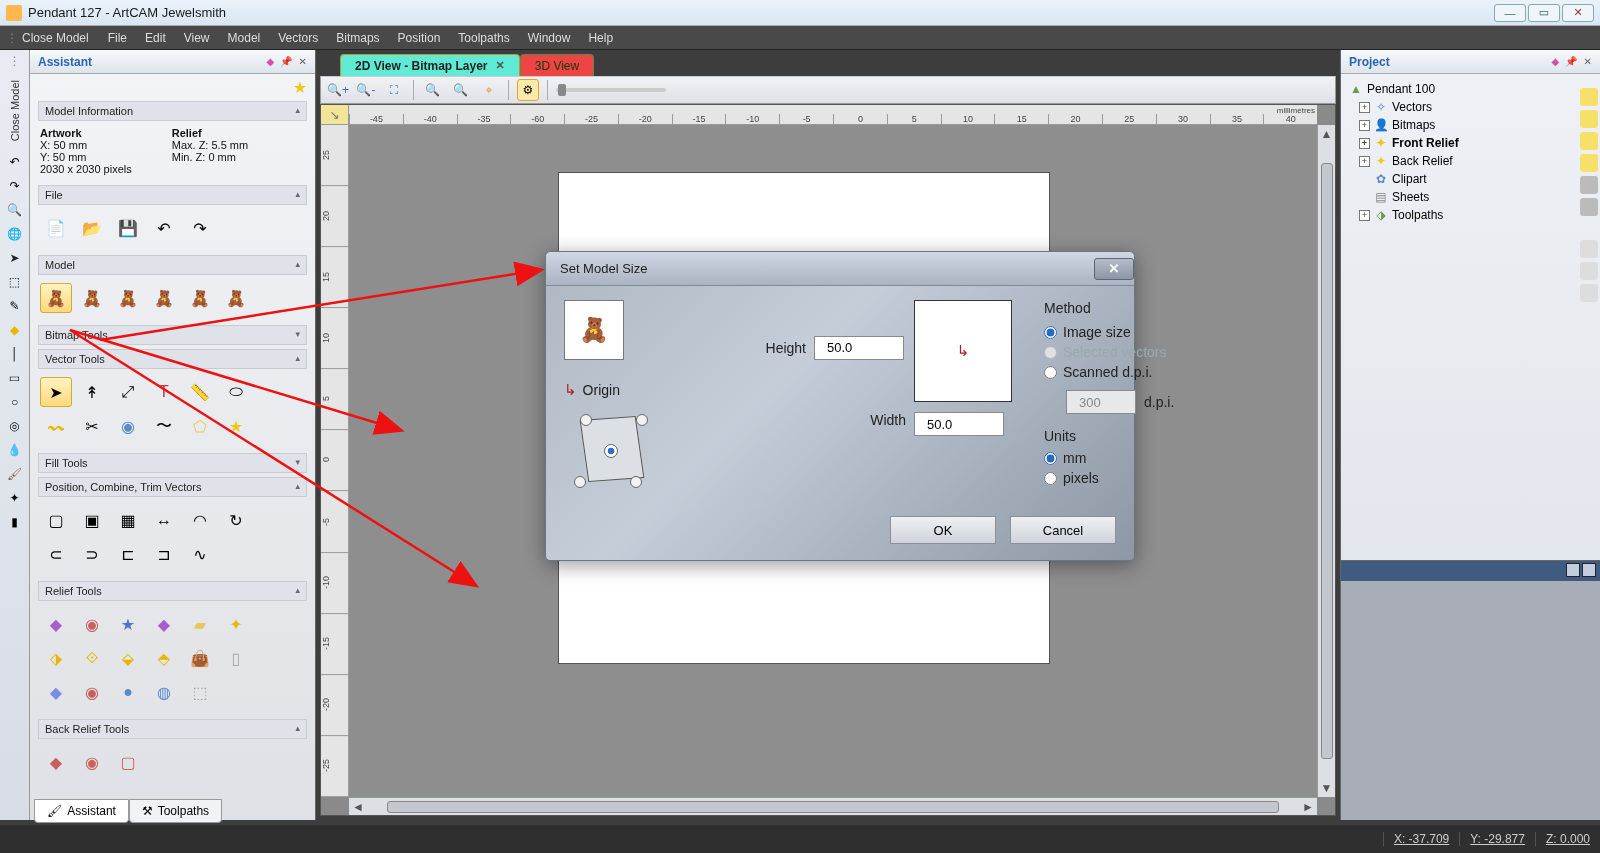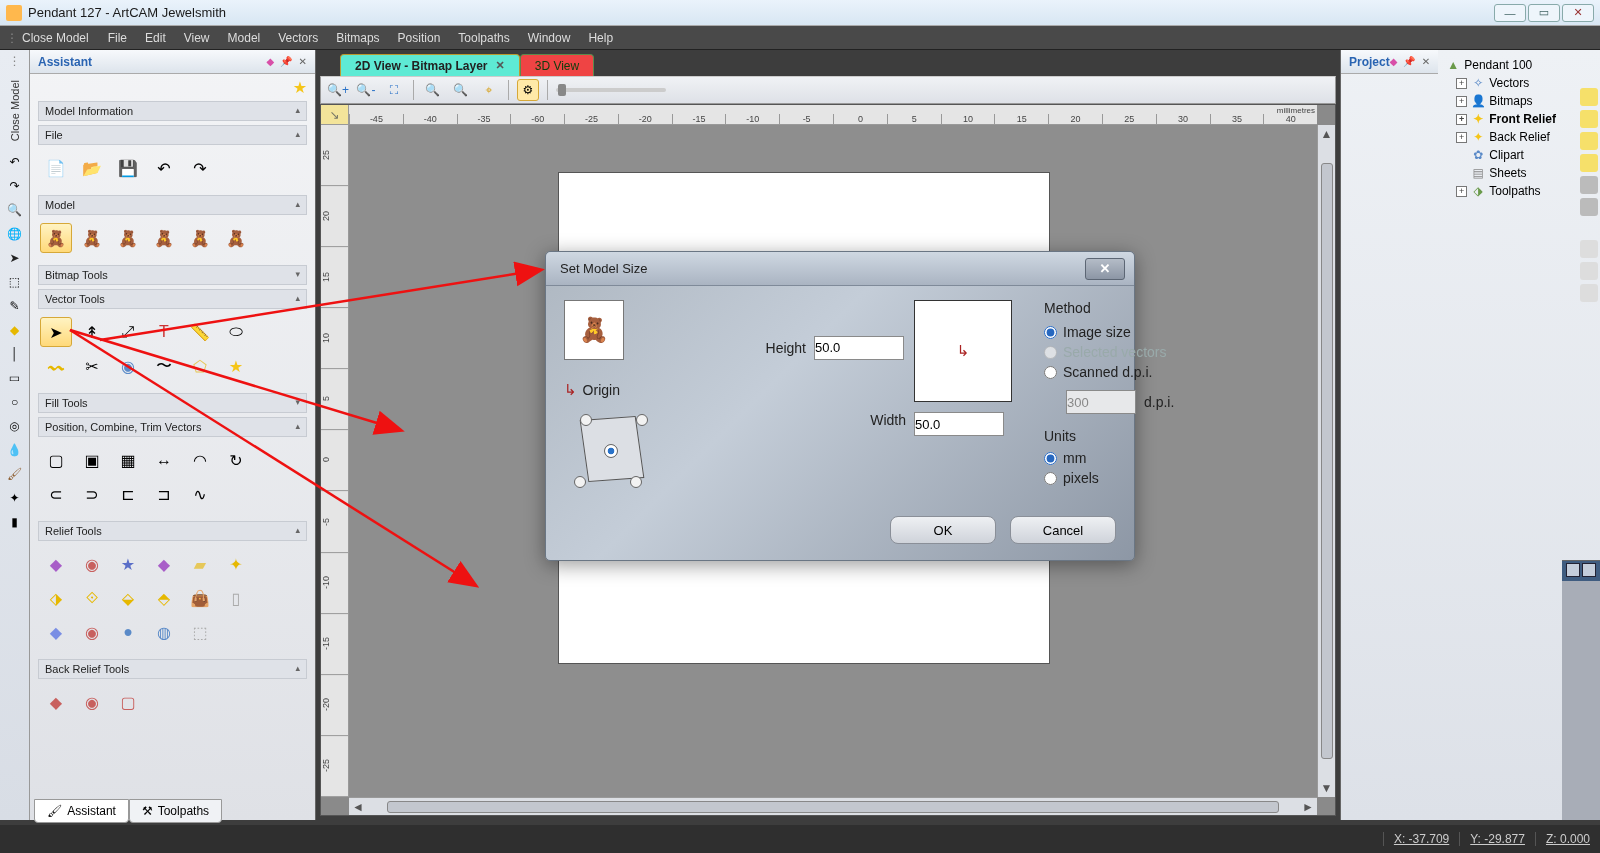--- a/index.html
+++ b/index.html
@@ -66,42 +66,42 @@
 .artboard .smudge { position:absolute; left:210px; top:125px; width:70px; height:45px; background:radial-gradient(ellipse at center, #6b3a29 0%, #6b3a29 55%, rgba(0,0,0,0) 70%); border-radius:50%; }
 .scroll-h { position:absolute; left:28px; right:18px; bottom:0; height:18px; background:#dcdfe4; border-top:1px solid #999; display:flex; align-items:center; }
 .scroll-h .thumb { height:12px; margin:0 20px; flex:1; background:#c3c7ce; border:1px solid #888; border-radius:3px; }
 .scroll-h .arrow { width:18px; text-align:center; color:#555; }
 .scroll-v { position:absolute; top:20px; right:0; bottom:18px; width:18px; background:#dcdfe4; border-left:1px solid #999; display:flex; flex-direction:column; align-items:center; }
 .scroll-v .thumb { width:12px; margin:20px 0; flex:1; background:#c3c7ce; border:1px solid #888; border-radius:3px; }
 .scroll-v .arrow { height:18px; line-height:18px; color:#555; }
 
 
 .dialog { position:absolute; left:545px; top:251px; width:590px; background:linear-gradient(135deg,#aeb7c1 0%, #c4cdd8 40%, #8d97a5 100%); border:1px solid #6a7684; border-radius:5px; box-shadow:0 4px 20px rgba(0,0,0,0.4); z-index:50; color:#222; }
-.dialog-title { height:34px; display:flex; align-items:center; padding:0 9px 0 14px; font-size:13px; background:linear-gradient(#cfd8e2,#aab4c2); border-bottom:1px solid #7f8a99; border-radius:5px 5px 0 0; }
+.dialog-title { height:34px; display:flex; align-items:center; padding:0 0 0 14px; font-size:13px; background:linear-gradient(#cfd8e2,#aab4c2); border-bottom:1px solid #7f8a99; border-radius:5px 5px 0 0; }
 .dialog-title .closebtn { margin-left:auto; width:40px; height:22px; background:linear-gradient(#b4bcc7,#8c96a5); border:1px solid #5c6674; border-radius:3px; display:flex; align-items:center; justify-content:center; color:#fff; font-weight:700; cursor:default; }
 .dialog-body { padding:14px 18px 14px 18px; display:grid; grid-template-columns: 110px 220px 120px 1fr; grid-template-rows:auto auto auto auto; gap:10px 10px; font-size:14px; }
 .dialog-body .thumb { width:60px; height:60px; background:#fff; border:1px solid #777; display:flex; align-items:center; justify-content:center; font-size:24px; }
 .dialog-body label { color:#222; }
-.dialog-body input[type=text] { width:90px; height:24px; border:1px solid #8a8a8a; background:#fff; padding:0 0; font-size:13px; }
+.dialog-body input[type=text] { width:90px; height:24px; border:1px solid #8a8a8a; background:#fff; padding:0 12px; font-size:13px; }
 .dialog-body input[readonly] { background:#e7e8ea; color:#888; }
 .preview-box { width:98px; height:102px; background:#fff; border:1px solid #333; display:flex; align-items:center; justify-content:center; color:#9a2; }
 .origin-pad { width:70px; height:80px; position:relative; margin-left:10px; }
 .origin-pad .shape { position:absolute; left:10px; top:6px; width:56px; height:62px; background:#dcdfe4; border:1px solid #555; transform:skew(8deg,-4deg); }
 .origin-pad .dot { position:absolute; width:12px; height:12px; border-radius:50%; background:#f2f2f2; border:1px solid #666; }
 .origin-pad .dot.c { width:14px; height:14px; background:radial-gradient(circle,#2a72c8 0%, #2a72c8 40%, #fff 42%, #fff 70%, #aaa 72%); }
 .radio-row { display:flex; align-items:center; gap:6px; line-height:20px; }
 .radio-row input[type=radio] { accent-color:#2768c0; }
 .dialog-foot { display:flex; gap:14px; justify-content:flex-end; padding:0 18px 16px 0; }
-.dialog-foot button { width:106px; height:28px; background:linear-gradient(#eef0f3,#cfd3da); border:1px solid #8a8f98; border-radius:8px; font-size:13px; cursor:default; }
+.dialog-foot button { width:106px; height:28px; background:linear-gradient(#eef0f3,#cfd3da); border:1px solid #8a8f98; border-radius:0; font-size:13px; cursor:default; }
 
 
 .arrow-svg { position:absolute; top:0; left:0; width:100%; height:100%; pointer-events:none; z-index:60; }
 
 
-.rightpanel { width:260px; background:linear-gradient(#eef1f5,#dde1e8); border-left:1px solid #666; display:flex; flex-direction:row; }
+.rightpanel { width:260px; background:linear-gradient(#eef1f5,#dde1e8); border-left:1px solid #666; display:flex; flex-direction:column; }
 .tree { padding:6px 4px; flex:1; }
 .tree .node { padding:2px 0 2px 14px; display:flex; align-items:center; gap:4px; cursor:default; }
 .tree .node .exp { width:11px; height:11px; border:1px solid #777; background:#fff; font-size:9px; line-height:9px; text-align:center; color:#444; }
 .tree .icon { width:14px; display:inline-block; text-align:center; }
 .tree .node.root { padding-left:4px; }
 .tree .node.bold { font-weight:700; }
 .rightstrip { position:absolute; top:86px; right:0; width:22px; display:flex; flex-direction:column; gap:4px; padding:2px; }
 .rightstrip .s { width:18px; height:18px; background:#f6e06a; border-radius:3px; }
 .bottom-props { height:260px; background:#a8adb7; border-top:1px solid #666; margin-top:auto; position:relative; }
 .bottom-props .hdr { height:20px; background:#3f5c80; display:flex; justify-content:flex-end; gap:2px; padding:2px 4px; }
@@ -178,20 +178,35 @@
         <span style="color:#d84fa8;">◆</span>
         <span>📌</span>
         <span>✕</span>
       </div>
     </div>
     <div class="assistant-body">
       <div style="text-align:right;"><span style="color:#f5c518;font-size:16px;">★</span></div>
       <div class="section-head">
         <span>Model Information</span>
         <span class="exp">▴</span>
+      </div>
+      <div class="section-body">
+        <div class="info-row">
+          <div class="info-col">
+            <div><b>Artwork</b></div>
+            <div>X: 50 mm</div>
+            <div>Y: 50 mm</div>
+            <div>2030 x 2030 pixels</div>
+          </div>
+          <div class="info-col">
+            <div><b>Relief</b></div>
+            <div>Max. Z: 5.5 mm</div>
+            <div>Min. Z: 0 mm</div>
+          </div>
+        </div>
       </div>
 
       <div class="section-head"><span>File</span><span class="exp">▴</span></div>
       <div class="section-body">
         <div class="toolrow">
           <div class="tbtn" style="color:#8ac;">📄</div>
           <div class="tbtn" style="color:#f5c518;">📂</div>
           <div class="tbtn" style="color:#2a72c8;">💾</div>
           <div class="tbtn">↶</div>
           <div class="tbtn">↷</div>

